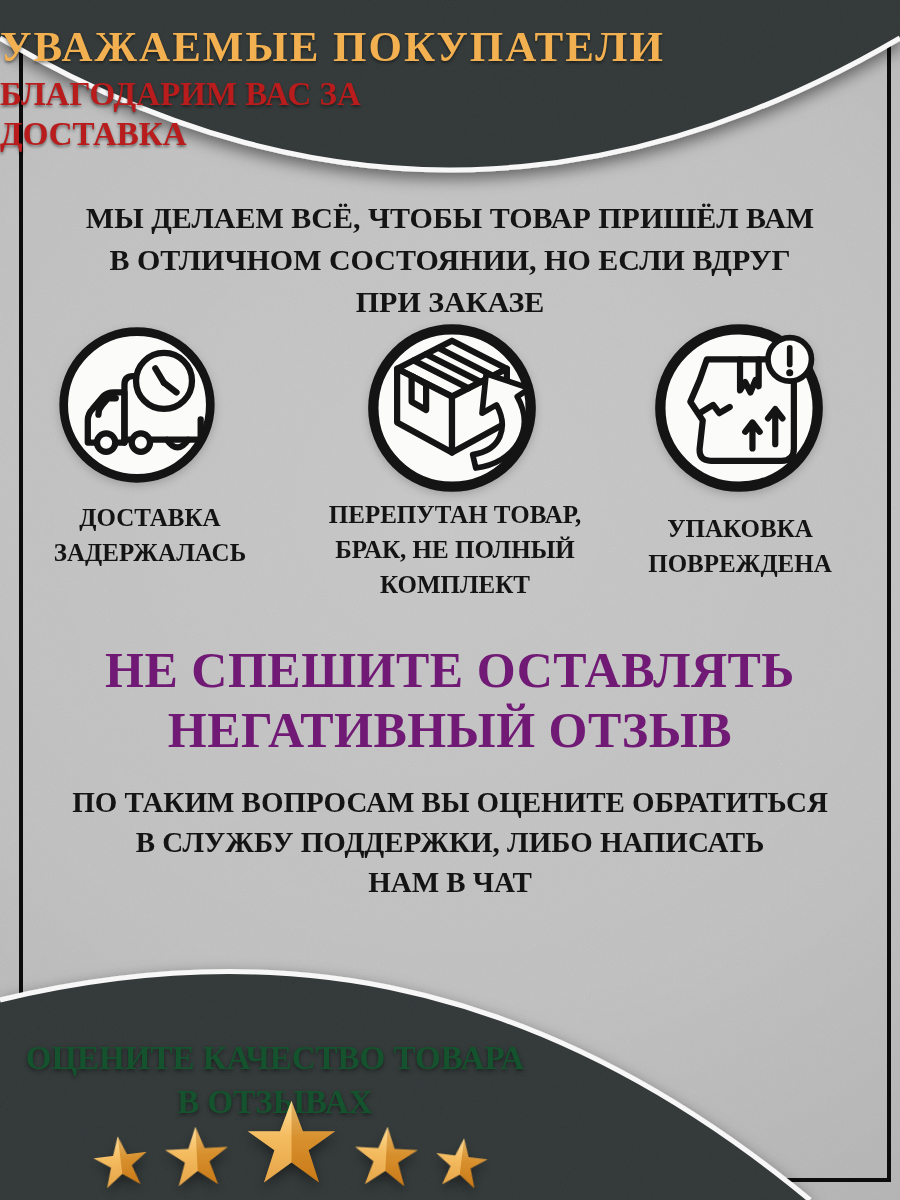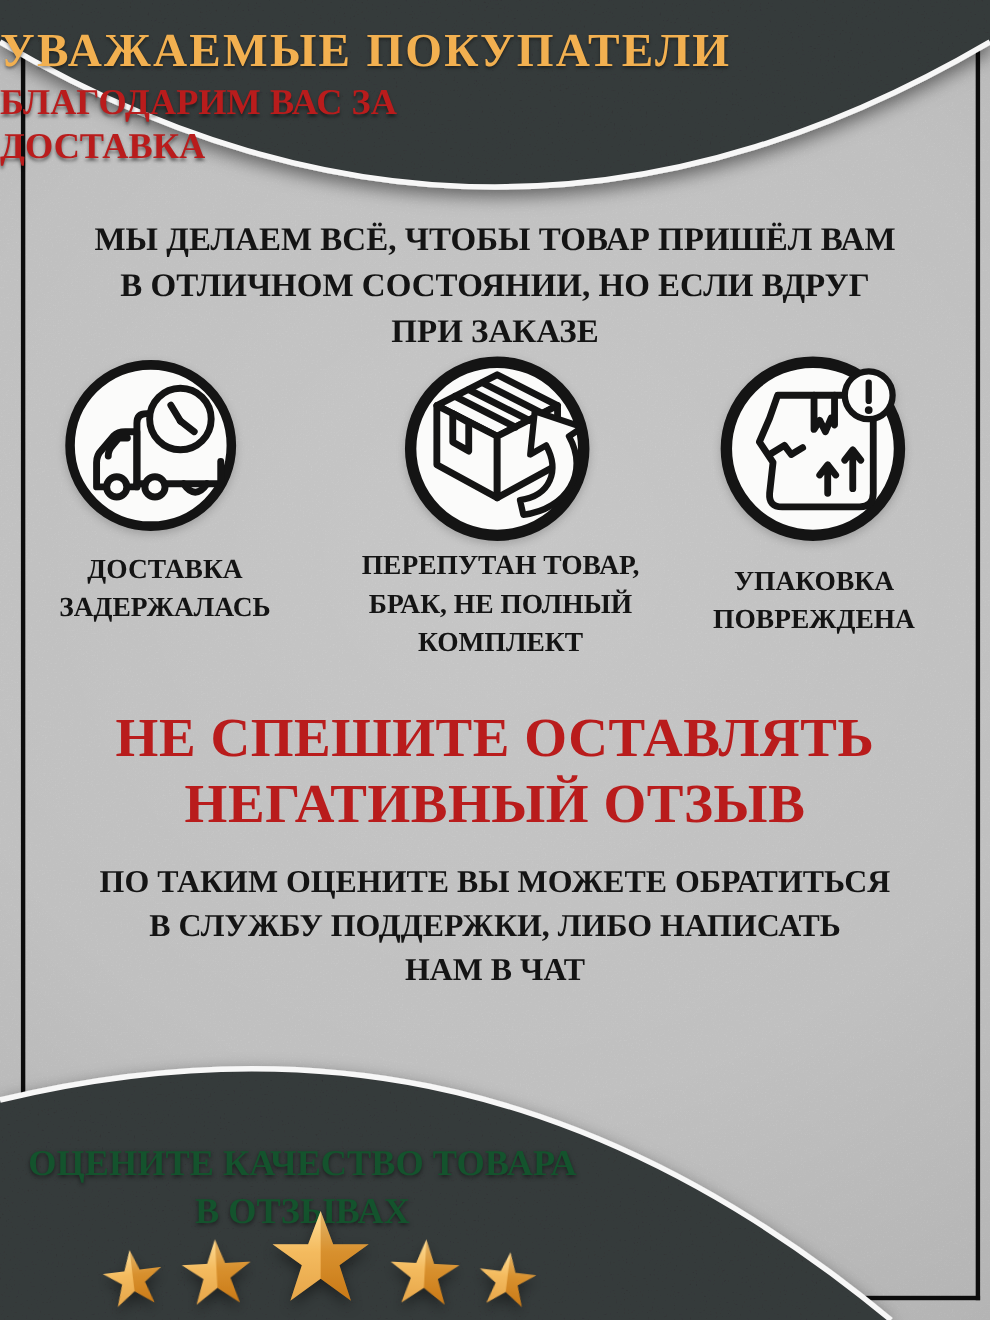--- a/index.html
+++ b/index.html
@@ -51,21 +51,21 @@
   .issue-label{
     position:absolute;text-align:center;font-size:25px;line-height:35px;
   }
   .issue-label.c1{left:10px;top:500px;width:280px;}
   .issue-label.c2{left:305px;top:497px;width:300px;}
   .issue-label.c3{left:595px;top:511px;width:290px;}
 
   
   .headline{
     position:absolute;left:0;top:640px;width:900px;text-align:center;
-    font-size:50px;line-height:60px;letter-spacing:0.5px;color:#b91c1c;
+    font-size:50px;line-height:60px;letter-spacing:0.5px;color:#701a75;
   }
 
   
   .support{
     position:absolute;left:20px;top:782px;width:860px;text-align:center;
     font-size:29px;line-height:40px;
   }
 
   
   .footer-text{
@@ -204,21 +204,21 @@
     <div>УПАКОВКА</div>
     <div>ПОВРЕЖДЕНА</div>
   </div>
 
   <div class="content headline">
     <div>НЕ СПЕШИТЕ ОСТАВЛЯТЬ</div>
     <div>НЕГАТИВНЫЙ ОТЗЫВ</div>
   </div>
 
   <div class="content support">
-    <div>ПО ТАКИМ ОЦЕНИТЕ ВЫ МОЖЕТЕ ОБРАТИТЬСЯ</div>
+    <div>ПО ТАКИМ ВОПРОСАМ ВЫ ОЦЕНИТЕ ОБРАТИТЬСЯ</div>
     <div>В СЛУЖБУ ПОДДЕРЖКИ, ЛИБО НАПИСАТЬ</div>
     <div>НАМ В ЧАТ</div>
   </div>
 
   <div class="content footer-text">
     <div>ОЦЕНИТЕ КАЧЕСТВО ТОВАРА</div>
     <div>В ОТЗЫВАХ</div>
   </div>
 
   <div class="content stars-row">

